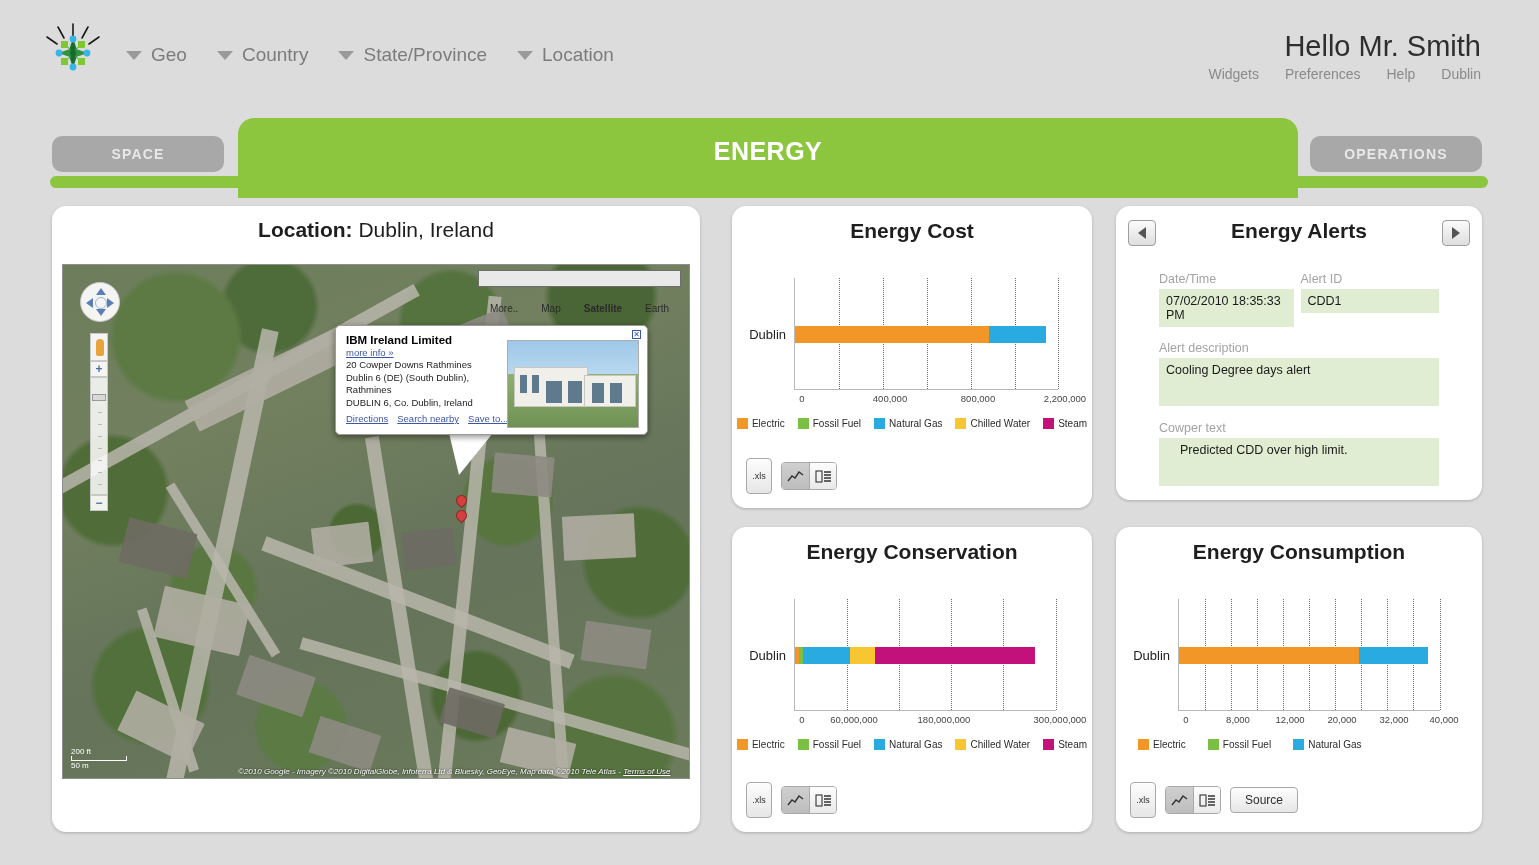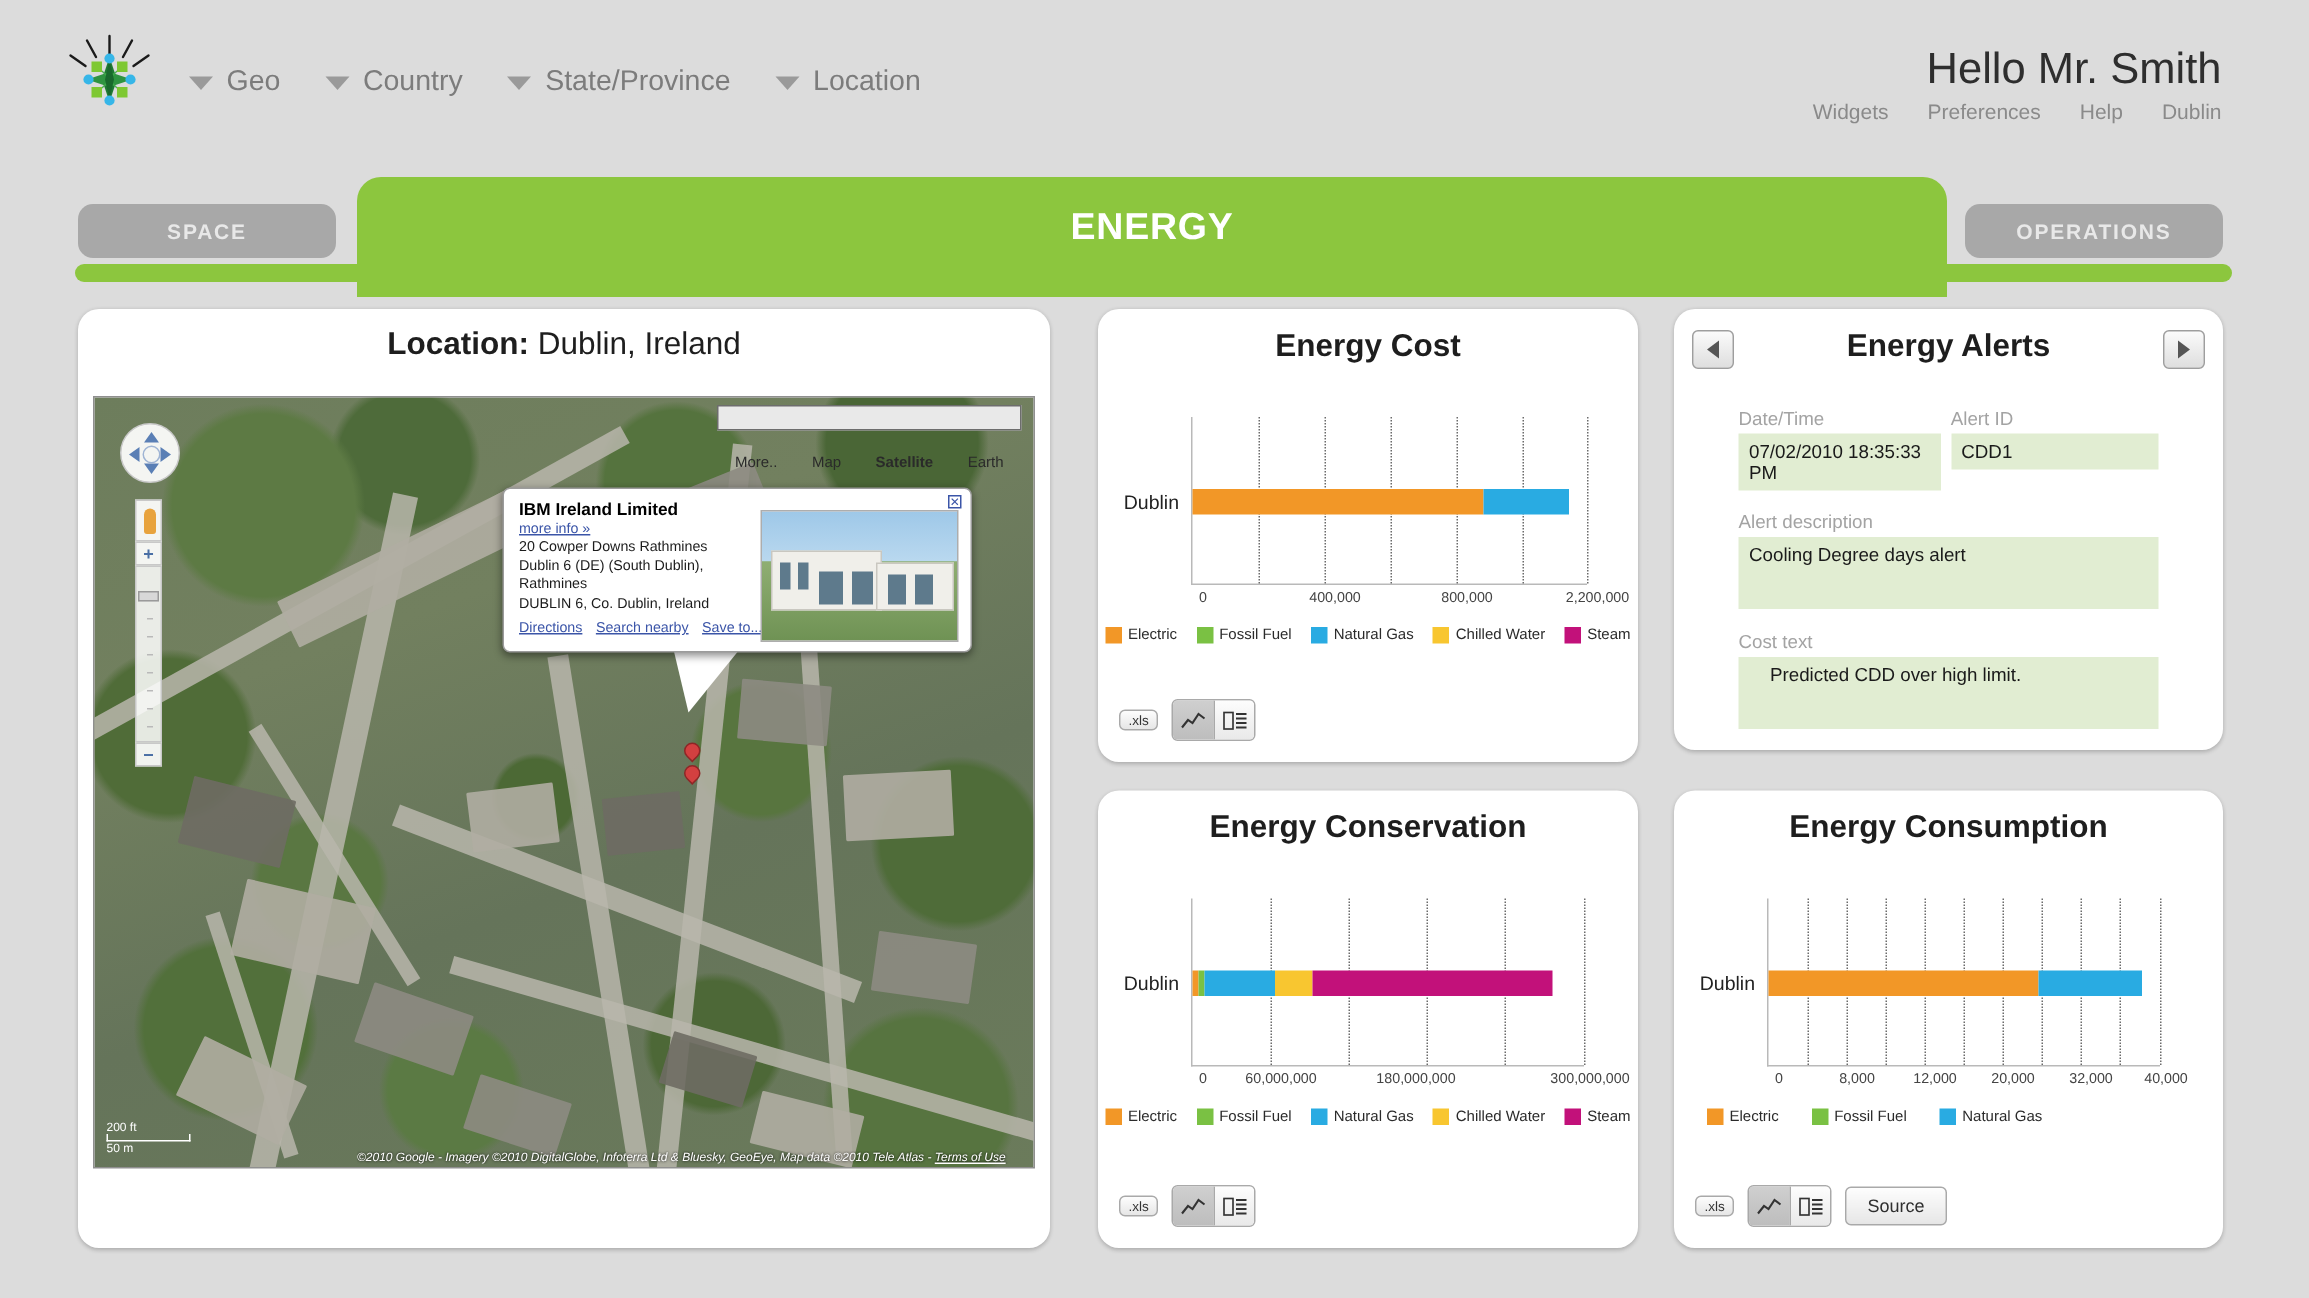--- a/index.html
+++ b/index.html
@@ -250,21 +250,21 @@
     white-space: nowrap;
   }
 
   .legend { display: flex; justify-content: center; gap: 13px; margin-top: 9px; }
   .legend-item { display: flex; align-items: center; gap: 4px; }
   .legend-swatch { width: 11px; height: 11px; }
   .legend-text { font-size: 10px; color: #2b2b2b; white-space: nowrap; }
 
   .btnbar { position: absolute; left: 14px; bottom: 14px; display: flex; align-items: center; gap: 9px; }
   .btn-xls {
-    width: 26px; height: 14px; border: 1px solid #a9a9a9; border-radius: 4px;
+    width: 26px; height: 36px; border: 1px solid #a9a9a9; border-radius: 4px;
     background: linear-gradient(180deg, #fdfdfd, #e6e6e6);
     font-size: 9px; color: #333; display: flex; align-items: center;
     justify-content: center; cursor: pointer; text-align: center;
   }
   .btn-group {
     display: flex; border: 1px solid #a9a9a9; border-radius: 4px; overflow: hidden;
   }
   .btn-seg {
     width: 27px; height: 26px; display: flex; align-items: center;
     justify-content: center; cursor: pointer;
@@ -576,21 +576,21 @@
         <div class="fld-value">CDD1</div>
       </div>
     </div>
 
     <div style="margin-top:14px;">
       <div class="fld-label">Alert description</div>
       <div class="fld-value" style="height:48px;">Cooling Degree days alert</div>
     </div>
 
     <div style="margin-top:15px;">
-      <div class="fld-label">Cost text</div>
+      <div class="fld-label">Cowper text</div>
       <div class="fld-value" style="height:48px;padding-left:21px;">Predicted CDD over high limit.</div>
     </div>
   </div>
 </div>
 
 <div class="panel" id="panel-conserv">
   <div class="panel-title chart-title">Energy Conservation</div>
 
   <div class="plot-wrap" style="top:72px;">
     <div class="plot-row">

